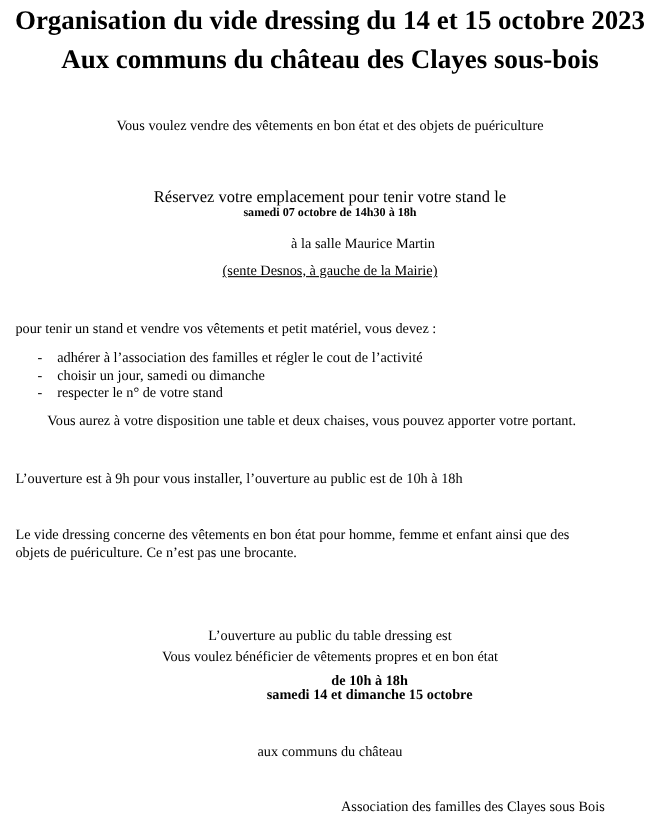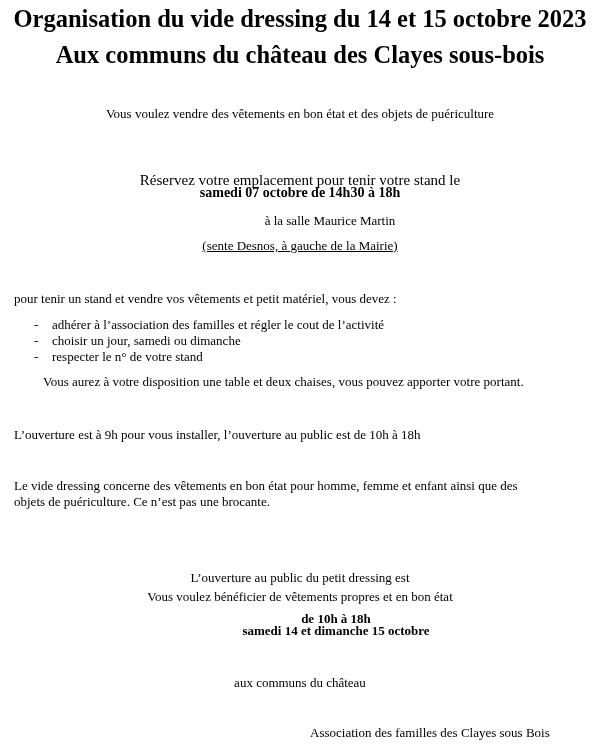--- a/index.html
+++ b/index.html
@@ -6,21 +6,21 @@
   body {
     width: 600px; height: 744px; position: relative; overflow: hidden;
     font-family: "Liberation Serif", "DejaVu Serif", serif;
     color: #000000;
   }
   .abs { position: absolute; white-space: nowrap; }
   .center { left: 0; width: 600px; text-align: center; }
   .h1 { font-weight: bold; font-size: 24.5px; line-height: 28px; }
   .t13 { font-size: 13px; line-height: 16px; }
   .t15 { font-size: 15px; line-height: 18px; }
-  .b15 { font-size: 14px; line-height: 18px; font-weight: bold; }
+  .b15 { font-size: 11px; line-height: 18px; font-weight: bold; }
   .b13 { font-size: 13px; line-height: 16px; font-weight: bold; padding-left: 36px; }
   .left { left: 14px; }
   .list { position: absolute; left: 0; top: 317px; margin: 0; padding: 0; list-style: none; }
   .list li { position: relative; height: 16px; font-size: 13px; line-height: 16px; white-space: nowrap; }
   .list .dash { position: absolute; left: 34px; }
   .list .txt { position: absolute; left: 52px; }
 </style>
 </head>
 <body>
 
@@ -54,21 +54,21 @@
   </ul>
 
   <div class="abs left t13" style="top:374px;margin-left:29px;">Vous aurez à votre disposition une table et deux chaises, vous pouvez apporter votre portant.</div>
 
   <div class="abs left t13" style="top:427px;">L’ouverture est à 9h pour vous installer, l’ouverture au public est de 10h à 18h</div>
 
   <div class="abs left t13" style="top:478px;">Le vide dressing concerne des vêtements en bon état pour homme, femme et enfant ainsi que des</div>
   <div class="abs left t13" style="top:494px;">objets de puériculture. Ce n’est pas une brocante.</div>
 
   <div class="abs center t13" style="top:545px;margin-top:44px;">Vous voulez bénéficier de vêtements propres et en bon état</div>
-  <div class="abs center t13" style="top:570px;">L’ouverture au public du petit dressing est</div>
+  <div class="abs center t13" style="top:570px;">L’ouverture au public du table dressing est</div>
 
   <div class="abs center b13" style="top:623px;">samedi 14 et dimanche 15 octobre</div>
   <div class="abs center b13" style="top:611px;font-family:Liberation Serif, serif;">de 10h à 18h</div>
   <div class="abs center t13" style="top:675px;">aux communs du château</div>
 
   <div class="abs t13" style="top:725px; left:310px;">Association des familles des Clayes sous Bois</div>
 
 </div>
 
 </body></html>

